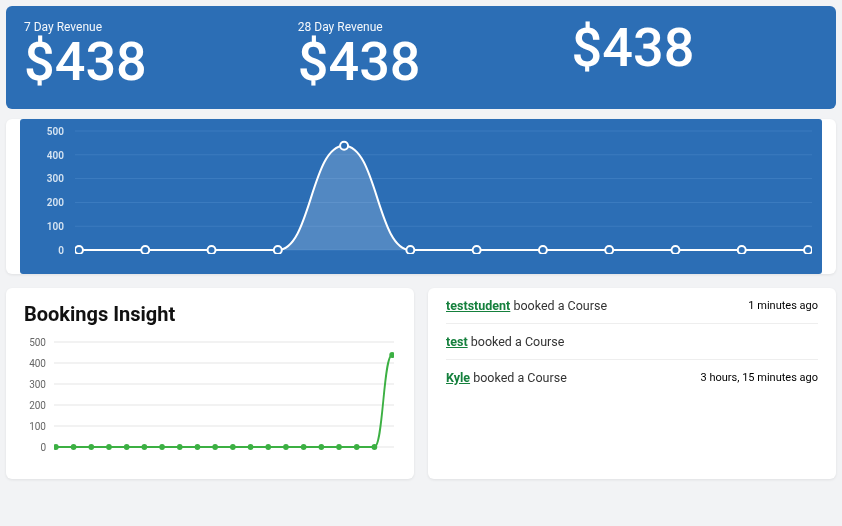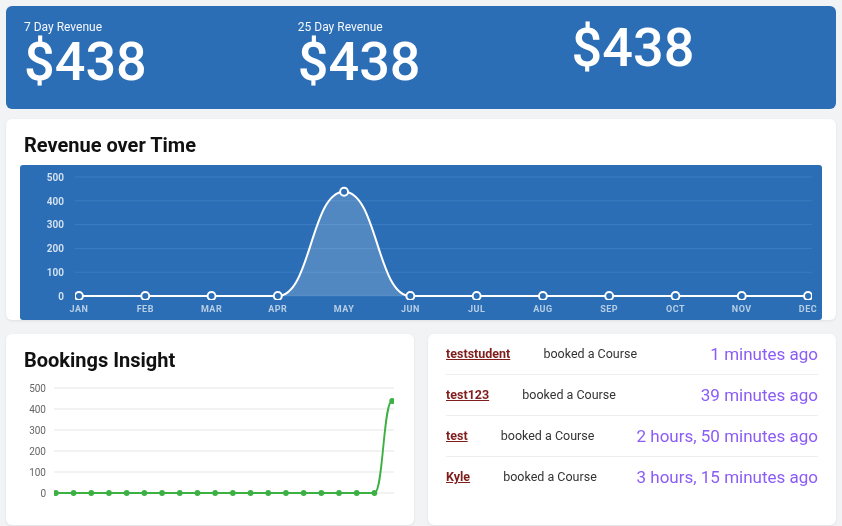--- a/index.html
+++ b/index.html
@@ -24,23 +24,23 @@
   .row { display:flex; gap:14px; align-items:stretch; }
   .col-left { flex:1; }
   .col-right { flex:1; }
   .bk-chart { position:relative; height:135px; margin:0 14px 10px 14px; }
   .bk-plot { position:absolute; left:34px; right:6px; top:4px; bottom:18px; }
   .bk-ylabels { position:absolute; left:0; top:4px; bottom:18px; width:30px; font-size:10px; color:#666; }
   .bk-ylabels span { position:absolute; right:4px; transform:translateY(-50%); }
   .recent { padding:0 18px 10px 18px; }
   .recent-item { display:flex; justify-content:space-between; align-items:center; border-bottom:1px solid #eee; padding:10px 0; font-size:12.5px; }
   .recent-item:last-child { border-bottom:none; }
-  .recent-item .user { color:#7f1d1d; font-weight:700; }
-  .recent-item .act { color:#333;margin-left:30px; }
-  .recent-item .time { color:#8b5cf6; font-size:17px;text-align:center; }
+  .recent-item .user { color:#15803d; font-weight:700; }
+  .recent-item .act { color:#333; }
+  .recent-item .time { color:#000000; font-size:11px;text-align:center; }
   svg { display:block; width:100%; height:100%; }
   .gridline { stroke:#3b7bbf; stroke-width:1; }
   .rev-path { fill:none; stroke:#fff; stroke-width:2; }
   .rev-area { fill:rgba(255,255,255,.18); }
   .rev-dot { fill:#2c6eb5; stroke:#fff; stroke-width:2; }
   .bk-gridline { stroke:#e5e5e5; stroke-width:1; }
   .bk-path { fill:none; stroke:#3cb043; stroke-width:2; }
   .bk-dot { fill:#3cb043; }
 </style>
 </head>
@@ -48,31 +48,30 @@
 
 <div class="wrap">
 
   <div class="blue-card">
     <div class="metrics">
       <div class="metric">
         <div class="lbl">7 Day Revenue</div>
         <div class="val">$438</div>
       </div>
       <div class="metric">
-        <div class="lbl">25 Day Revenue</div>
+        <div class="lbl">28 Day Revenue</div>
         <div class="val">$438</div>
       </div>
       <div class="metric">
         <div class="val">$438</div>
       </div>
     </div>
   </div>
 
   <div class="card">
-    <div class="section-title">Revenue over Time</div>
     <div class="chart-area">
       <div class="rev-chart">
         <div class="rev-ylabels" id="rev-ylabels">
             <span style="top: 96.875%;">0</span>
             <span style="top: 78.4375%;">100</span>
             <span style="top: 60%;">200</span>
             <span style="top: 41.5625%;">300</span>
             <span style="top: 23.125%;">400</span>
             <span style="top: 4.6875%;">500</span>
           </div>
@@ -93,34 +92,20 @@
               <circle cx="270.1818181818182" cy="20.632000000000005" r="4" class="rev-dot"></circle>
               <circle cx="336.72727272727275" cy="124" r="4" class="rev-dot"></circle>
               <circle cx="403.27272727272725" cy="124" r="4" class="rev-dot"></circle>
               <circle cx="469.8181818181818" cy="124" r="4" class="rev-dot"></circle>
               <circle cx="536.3636363636364" cy="124" r="4" class="rev-dot"></circle>
               <circle cx="602.9090909090909" cy="124" r="4" class="rev-dot"></circle>
               <circle cx="669.4545454545455" cy="124" r="4" class="rev-dot"></circle>
               <circle cx="736" cy="124" r="4" class="rev-dot"></circle>
             </svg>
         </div>
-        <div class="rev-xlabels" id="rev-xlabels">
-            <span style="left: 0.540541%;">JAN</span>
-            <span style="left: 9.53317%;">FEB</span>
-            <span style="left: 18.5258%;">MAR</span>
-            <span style="left: 27.5184%;">APR</span>
-            <span style="left: 36.5111%;">MAY</span>
-            <span style="left: 45.5037%;">JUN</span>
-            <span style="left: 54.4963%;">JUL</span>
-            <span style="left: 63.4889%;">AUG</span>
-            <span style="left: 72.4816%;">SEP</span>
-            <span style="left: 81.4742%;">OCT</span>
-            <span style="left: 90.4668%;">NOV</span>
-            <span style="left: 99.4595%;">DEC</span>
-          </div>
       </div>
     </div>
   </div>
 
   <div class="row">
     <div class="card col-left">
       <div class="section-title">Bookings Insight</div>
       <div class="bk-chart">
         <div class="bk-ylabels" id="bk-ylabels">
             <span style="top: 96.4286%;">0</span>
@@ -164,26 +149,21 @@
       </div>
     </div>
 
     <div class="card col-right">
       <div class="recent" id="recent-list">
           <div class="recent-item">
             <span><a href="#" class="user">teststudent</a><span class="act"> booked a Course</span></span>
             <span class="time">1 minutes ago</span>
           </div>
           <div class="recent-item">
-            <span><a href="#" class="user">test123</a><span class="act"> booked a Course</span></span>
-            <span class="time">39 minutes ago</span>
-          </div>
-          <div class="recent-item">
             <span><a href="#" class="user">test</a><span class="act"> booked a Course</span></span>
-            <span class="time">2 hours, 50 minutes ago</span>
           </div>
           <div class="recent-item">
             <span><a href="#" class="user">Kyle</a><span class="act"> booked a Course</span></span>
             <span class="time">3 hours, 15 minutes ago</span>
           </div>
         </div>
     </div>
   </div>
 
 </div>

